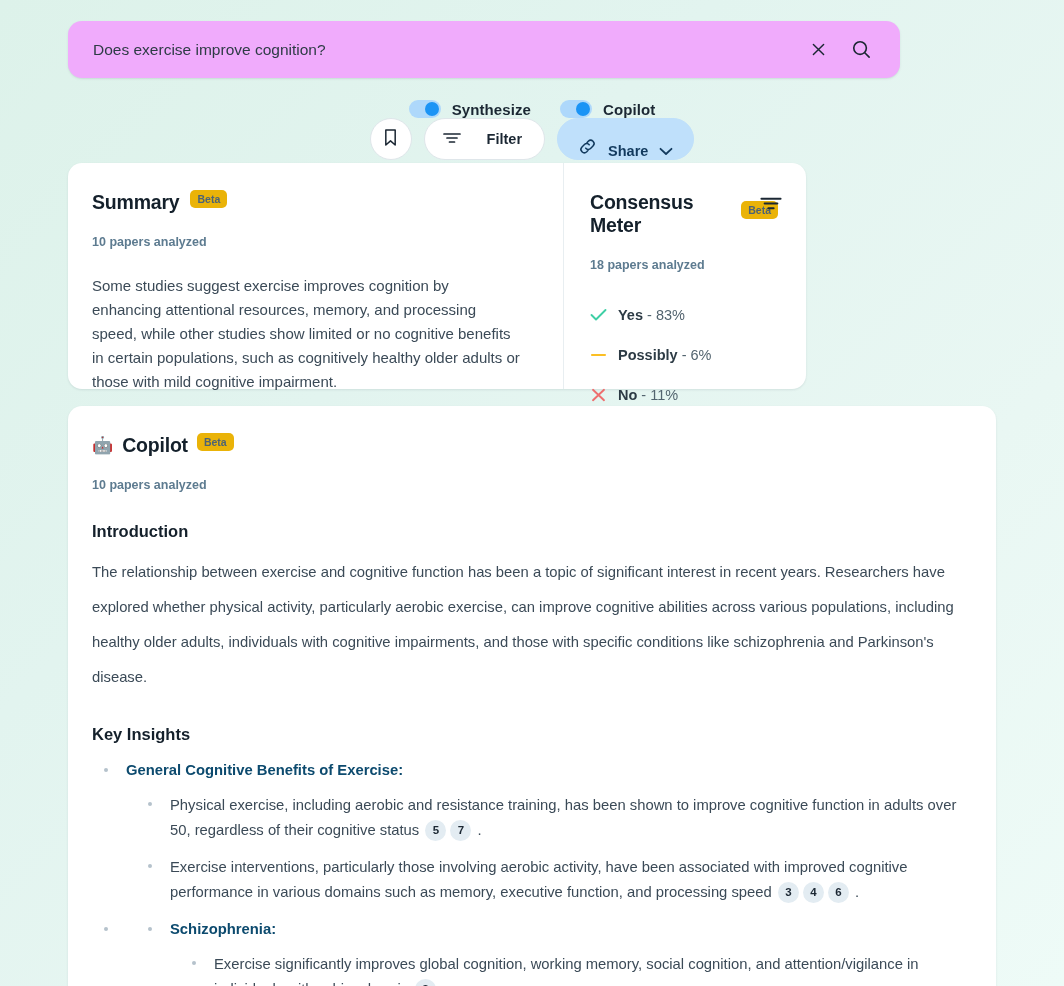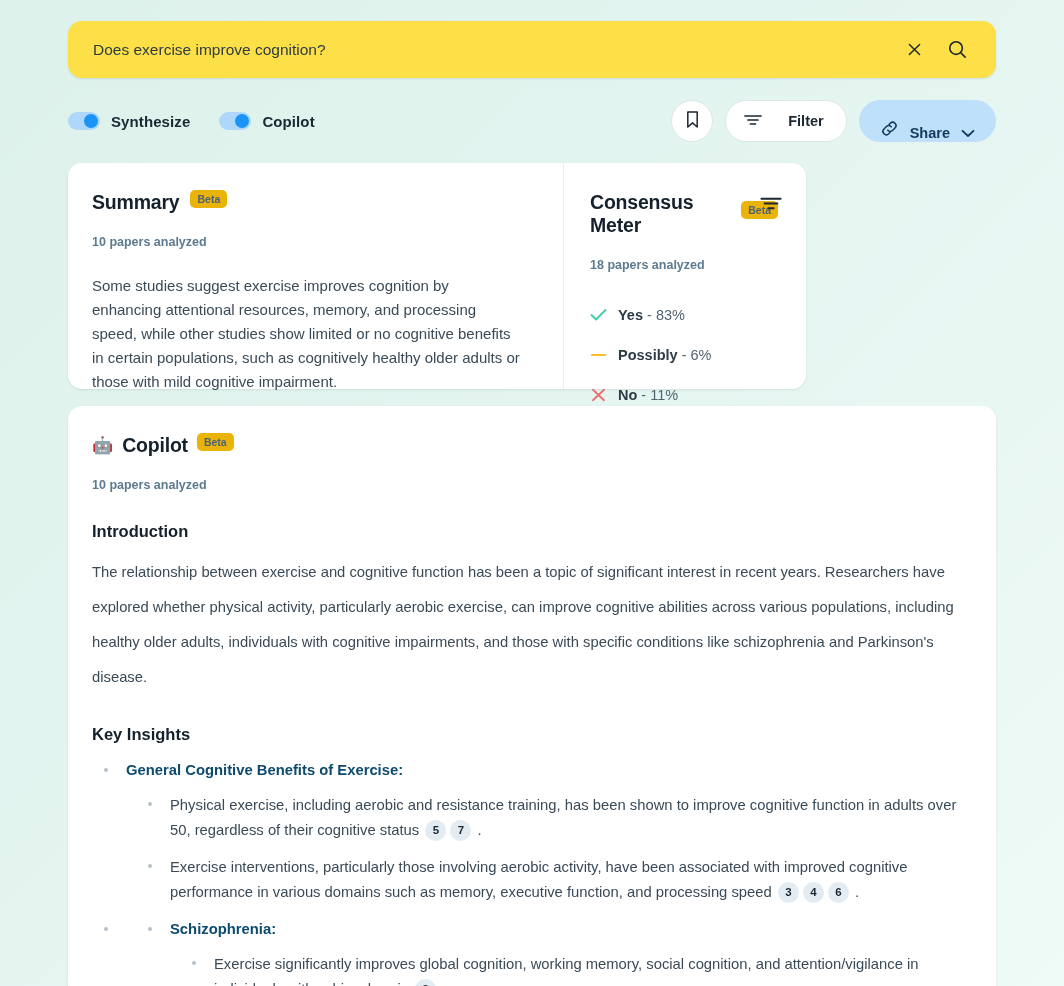--- a/index.html
+++ b/index.html
@@ -8,43 +8,43 @@
     width: 1064px; height: 986px;
     font-family: "Liberation Sans", sans-serif;
     background: linear-gradient(135deg, #ddf2ea 0%, #e2f4ef 35%, #e9f7f3 70%, #eefbf7 100%);
     overflow: hidden;
   }
   .page { position: relative; width: 1064px; height: 986px; }
 
   
   .searchbar {
     position: absolute; left: 68px; top: 21px;
-    width: 928px; height: 57px;
-    background: #fde047;
+    width: 832px; height: 57px;
+    background: #f0abfc;
     border-radius: 14px;
     box-shadow: 0 1px 3px rgba(16,40,60,.07), 0 1px 1px rgba(16,40,60,.04);
     display: flex; align-items: center;
   }
   .search-input {
     flex: 1; border: none; outline: none; background: transparent;
     font-family: "Liberation Sans", sans-serif;
     font-size: 15.5px; color: #2d3b45;
     padding: 0 0 0 25px; height: 100%;
   }
   .search-actions { display: flex; align-items: center; gap: 17px; padding-right: 26px; }
   .icon-btn {
     width: 26px; height: 26px; display: flex; align-items: center; justify-content: center;
     cursor: pointer; background: none; border: none; padding: 0;
   }
   .icon-btn svg { display: block; }
 
   
   .toolbar {
     position: absolute; left: 68px; top: 100px; width: 928px; height: 42px;
-    display: flex; align-items: center; justify-content: space-between;
+    display: flex; align-items: center; justify-content: space-between; flex-direction: column;
   }
   .toolbar-left { display: flex; align-items: center; gap: 29px; }
   .toggle-wrap { display: flex; align-items: center; gap: 11px; cursor: pointer; }
   .toggle {
     width: 32px; height: 18px; border-radius: 9px; background: #aed8fb;
     position: relative; flex: none;
   }
   .toggle .knob {
     position: absolute; top: 2px; left: 16px;
     width: 14px; height: 14px; border-radius: 50%; background: #1b94f5;

